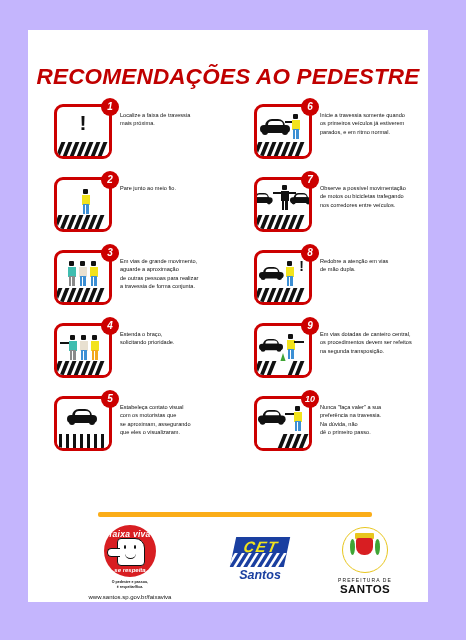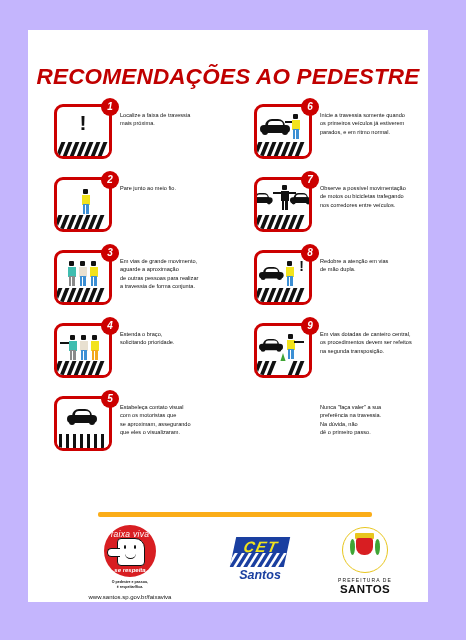--- a/index.html
+++ b/index.html
@@ -199,21 +199,21 @@
   #logo-faixaviva{left:32px;top:0;width:140px;}
   .fv-circle{
     position:relative;
     margin:0 auto;
     width:52px;height:52px;
     border-radius:50%;
     background:#D81E22;
   }
   .fv-top{
     position:absolute;left:0;top:4px;width:52px;
-    color:#FFFFFF;font-size:8.5px;font-weight:normal;font-style:italic;
+    color:#FFFFFF;font-size:8.5px;font-weight:bold;font-style:italic;
     letter-spacing:0.3px;
   }
   .fv-bot{
     position:absolute;left:0;bottom:4px;width:52px;
     color:#FFFFFF;font-size:6px;font-weight:bold;font-style:italic;
   }
   .fv-hand{
     position:absolute;left:13px;top:13px;
     width:26px;height:26px;
     background:#FFFFFF;
@@ -614,20 +614,44 @@
             <div class="badge">9</div>
           </div>
           <div class="item-text">
             <span class="tline">Em vias dotadas de canteiro central,</span>
             <span class="tline">os procedimentos devem ser refeitos</span>
             <span class="tline">na segunda transposição.</span>
           </div>
         </div>
 
         <div class="item">
+          <div class="icon-wrap">
+            <div class="icon-box">
+              <div class="car" style="left:1px;top:11px;transform:scale(0.92);transform-origin:left top">
+                <div class="roof"></div>
+                  <div class="win"></div>
+                  <div class="base"></div>
+                <div class="wheel" style="left:2px"></div>
+                  <div class="wheel" style="right:2px"></div>
+              </div>
+              <div class="ped" style="left:36px;top:7px">
+                <div class="head"></div>
+                  <div class="body" style="background:#F2E31C"></div>
+                  <div class="legs"></div>
+                <div class="arm" style="left:-8px;width:9px"></div>
+              </div>
+              <div class="zebra">
+                <i style="left:24px"></i>
+                  <i style="left:31px"></i>
+                  <i style="left:38px"></i>
+                  <i style="left:45px"></i>
+              </div>
+            </div>
+            <div class="badge wide">10</div>
+          </div>
           <div class="item-text">
             <span class="tline">Nunca "faça valer" a sua</span>
             <span class="tline">preferência na travessia.</span>
             <span class="tline">Na dúvida, não</span>
             <span class="tline">dê o primeiro passo.</span>
           </div>
         </div>
 
       </div>
     </div>

